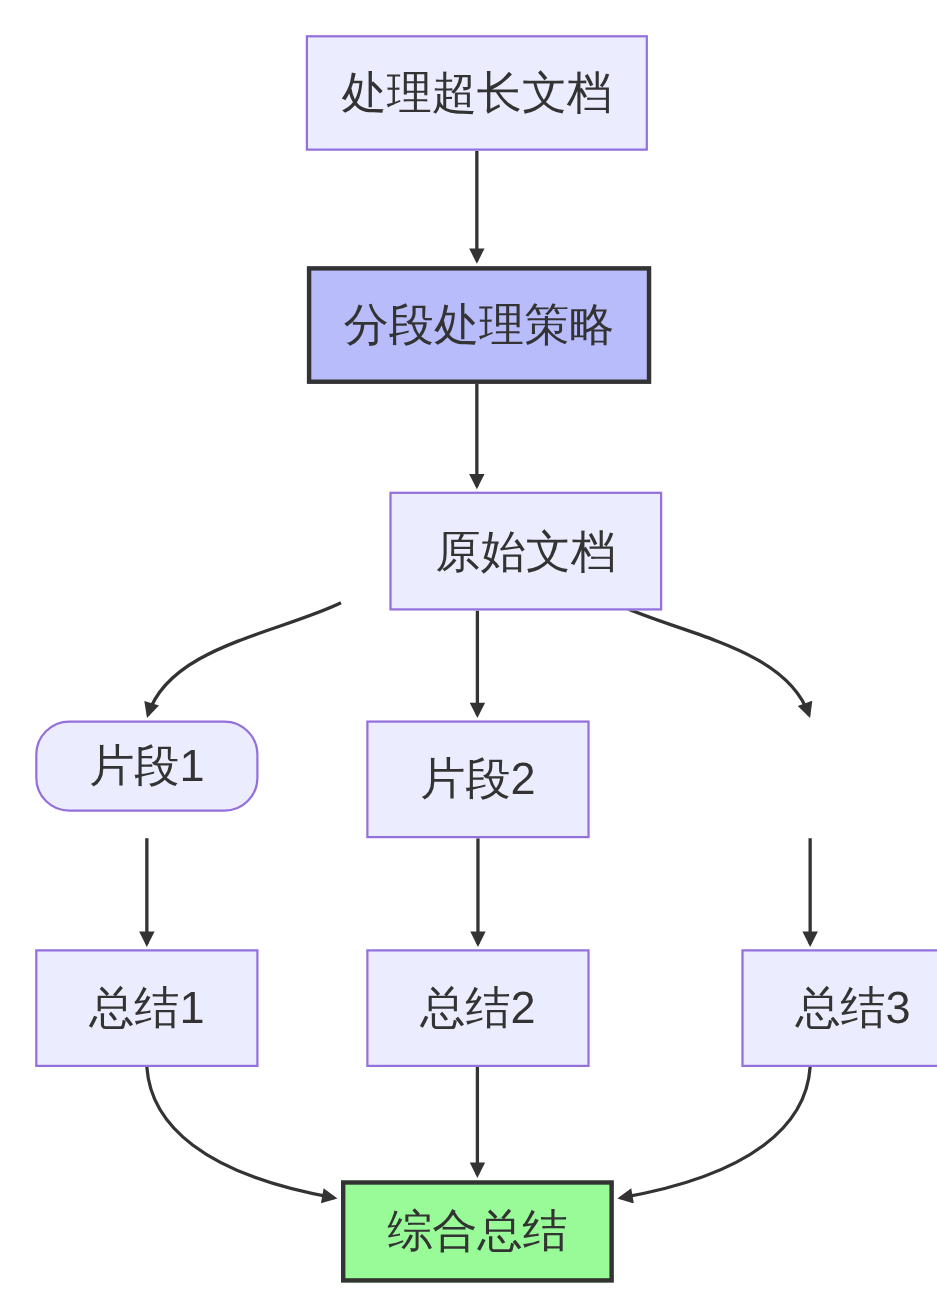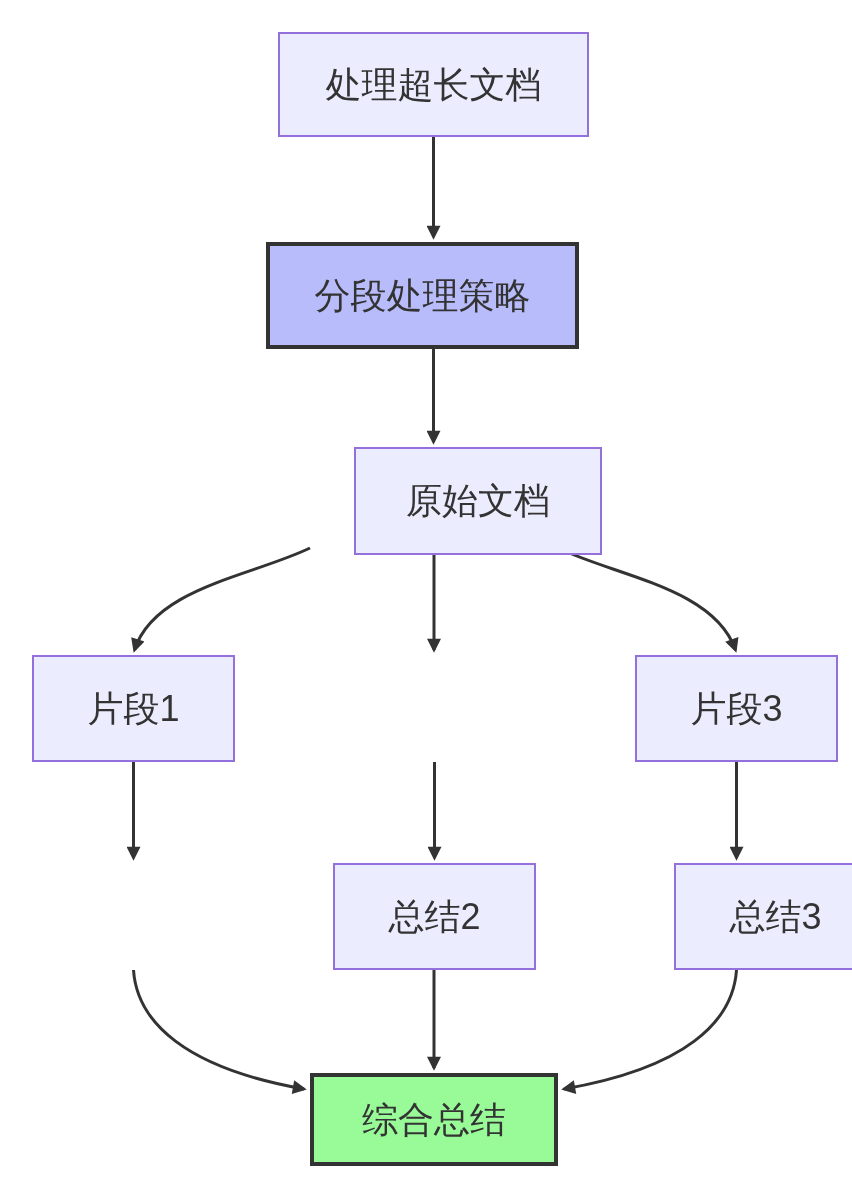--- a/index.html
+++ b/index.html
@@ -23,32 +23,32 @@
   }
   .node {
     position: absolute;
     box-sizing: border-box;
     display: flex;
     align-items: center;
     justify-content: center;
     background: #ECECFF;
     border: 2px solid #9370DB;
     color: #333333;
-    font-size: 36px;
+    font-size: 41px;
     line-height: 1;
     text-align: center;
     white-space: nowrap;
   }
   .node.highlight { background: #B8BCFA; border: 4px solid #333333; }
   .node.result    { background: #98FB98; border: 4px solid #333333; }
 
   #n-start    { left: 278px; top: 32px;   width: 311px; height: 105px; }
-  #n-strategy { left: 266px; top: 242px;  width: 313px; height: 107px; }
+  #n-strategy { left: 279px; top: 242px;  width: 313px; height: 107px; }
   #n-doc      { left: 310px; top: 447px;  width: 248px; height: 108px; margin-left: 44px; }
-  #n-seg1     { left: 32px;  top: 655px;  width: 203px; height: 107px; }
+  #n-seg1     { left: 32px;  top: 655px;  width: 203px; height: 83px; border-radius: 31px; }
   #n-seg2     { left: 333px; top: 655px;  width: 203px; height: 107px; }
   #n-seg3     { left: 635px; top: 655px;  width: 203px; height: 107px; }
   #n-sum1     { left: 32px;  top: 863px;  width: 203px; height: 107px; }
   #n-sum2     { left: 333px; top: 863px;  width: 203px; height: 107px; }
   #n-sum3     { left: 635px; top: 863px;  width: 203px; height: 107px; margin-left: 39px; }
   #n-final    { left: 310px; top: 1073px; width: 248px; height: 93px; }
 </style>
 </head>
 <body>
 
@@ -82,25 +82,28 @@
   </div>
 
   <div class="node" id="n-doc">
     <span>原始文档</span>
   </div>
 
   <div class="node" id="n-seg1">
     <span>片段1</span>
   </div>
 
-
-  <div class="node" id="n-seg3">
-    <span>片段3</span>
+  <div class="node" id="n-seg2">
+    <span>片段2</span>
   </div>
 
+
+  <div class="node" id="n-sum1">
+    <span>总结1</span>
+  </div>
 
   <div class="node" id="n-sum2">
     <span>总结2</span>
   </div>
 
   <div class="node" id="n-sum3">
     <span>总结3</span>
   </div>
 
   <div class="node result" id="n-final">

